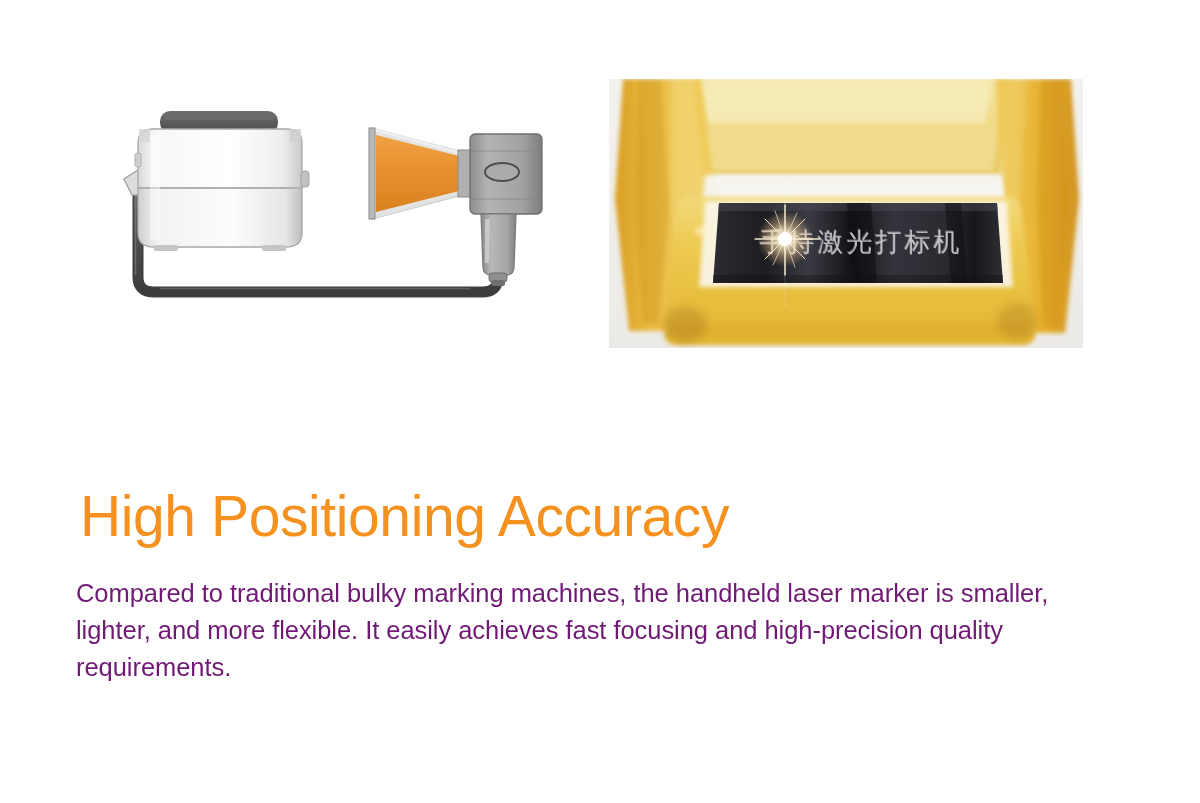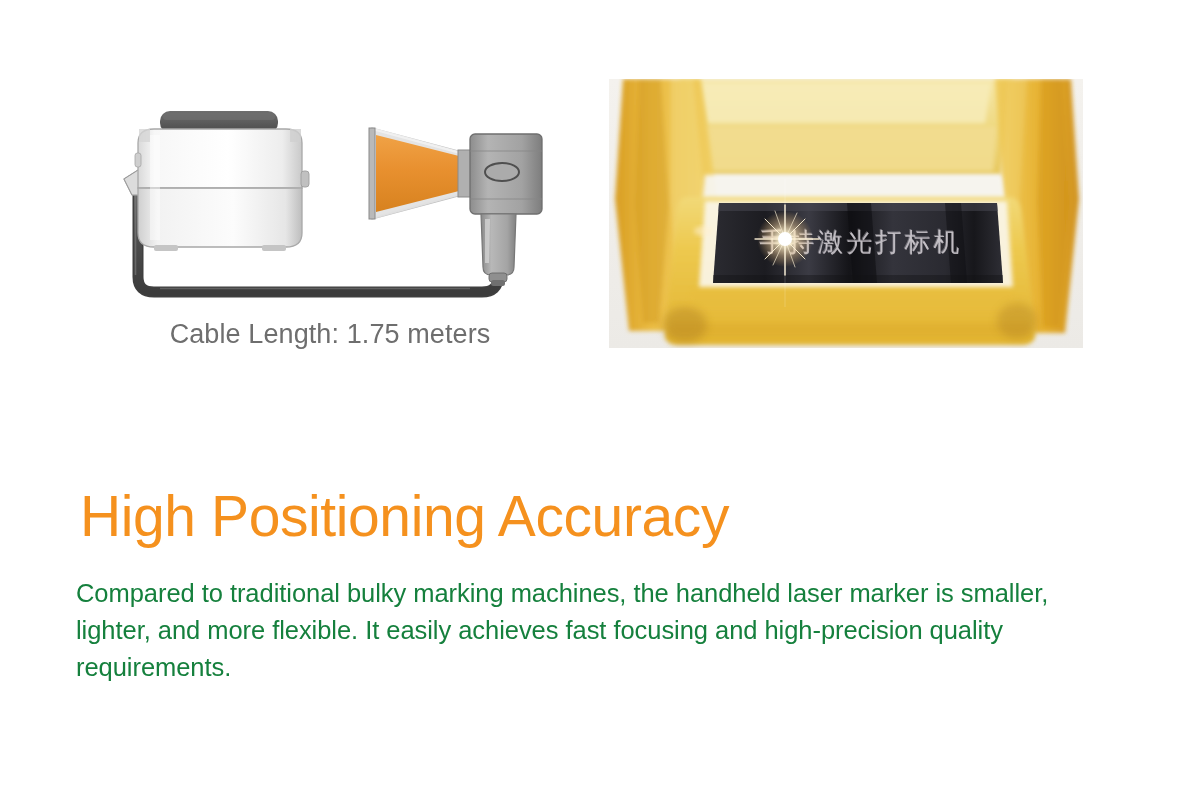--- a/index.html
+++ b/index.html
@@ -75,21 +75,21 @@
     white-space: nowrap;
     letter-spacing: -0.4px;
   }
   #feature-description {
     position: absolute;
     left: 76px;
     top: 549px;
     width: 1020px;
     font-size: 25.5px;
     line-height: 37px;
-    color: #15803d;
+    color: #701a75;
     letter-spacing: -0.05px;
   }
 </style>
 </head>
 <body>
 
 <div id="product-illustration-panel">
 
   <svg id="illustration-svg" viewBox="0 0 440 230">
     <defs>
@@ -195,21 +195,20 @@
       <ellipse cx="392" cy="77" rx="17" ry="9" fill="#ababab" stroke="#4f4f4f" stroke-width="2"></ellipse>
 
       <path d="M 371 119 L 406 119 L 404 172 Q 404 180 396 180 L 381 180 Q 373 180 373 172 Z" fill="url(#gripGrad)" stroke="#777777" stroke-width="1.2"></path>
       <path d="M 375 124 L 380 124 L 379 168 L 375 168 Z" fill="#d4d4d4" opacity="0.75"></path>
 
       <rect x="379" y="178" width="18" height="9" rx="3" fill="#8f8f8f" stroke="#6a6a6a" stroke-width="0.9"></rect>
       <rect x="381" y="185" width="14" height="6" rx="2.5" fill="#707070"></rect>
     </g>
   </svg>
 
-  <div id="cable-length-caption">Cable Length: 1.75 meters</div>
 </div>
 
 <div id="marking-photo-frame">
   <svg id="marking-photo-svg" viewBox="0 0 474 269">
     <defs>
       <linearGradient id="backdropGrad" x1="0" y1="0" x2="0" y2="1">
         <stop offset="0" stop-color="#f4f2ee"></stop>
         <stop offset="1" stop-color="#eceae6"></stop>
       </linearGradient>
       <linearGradient id="amberBack" x1="0" y1="0" x2="0" y2="1">

